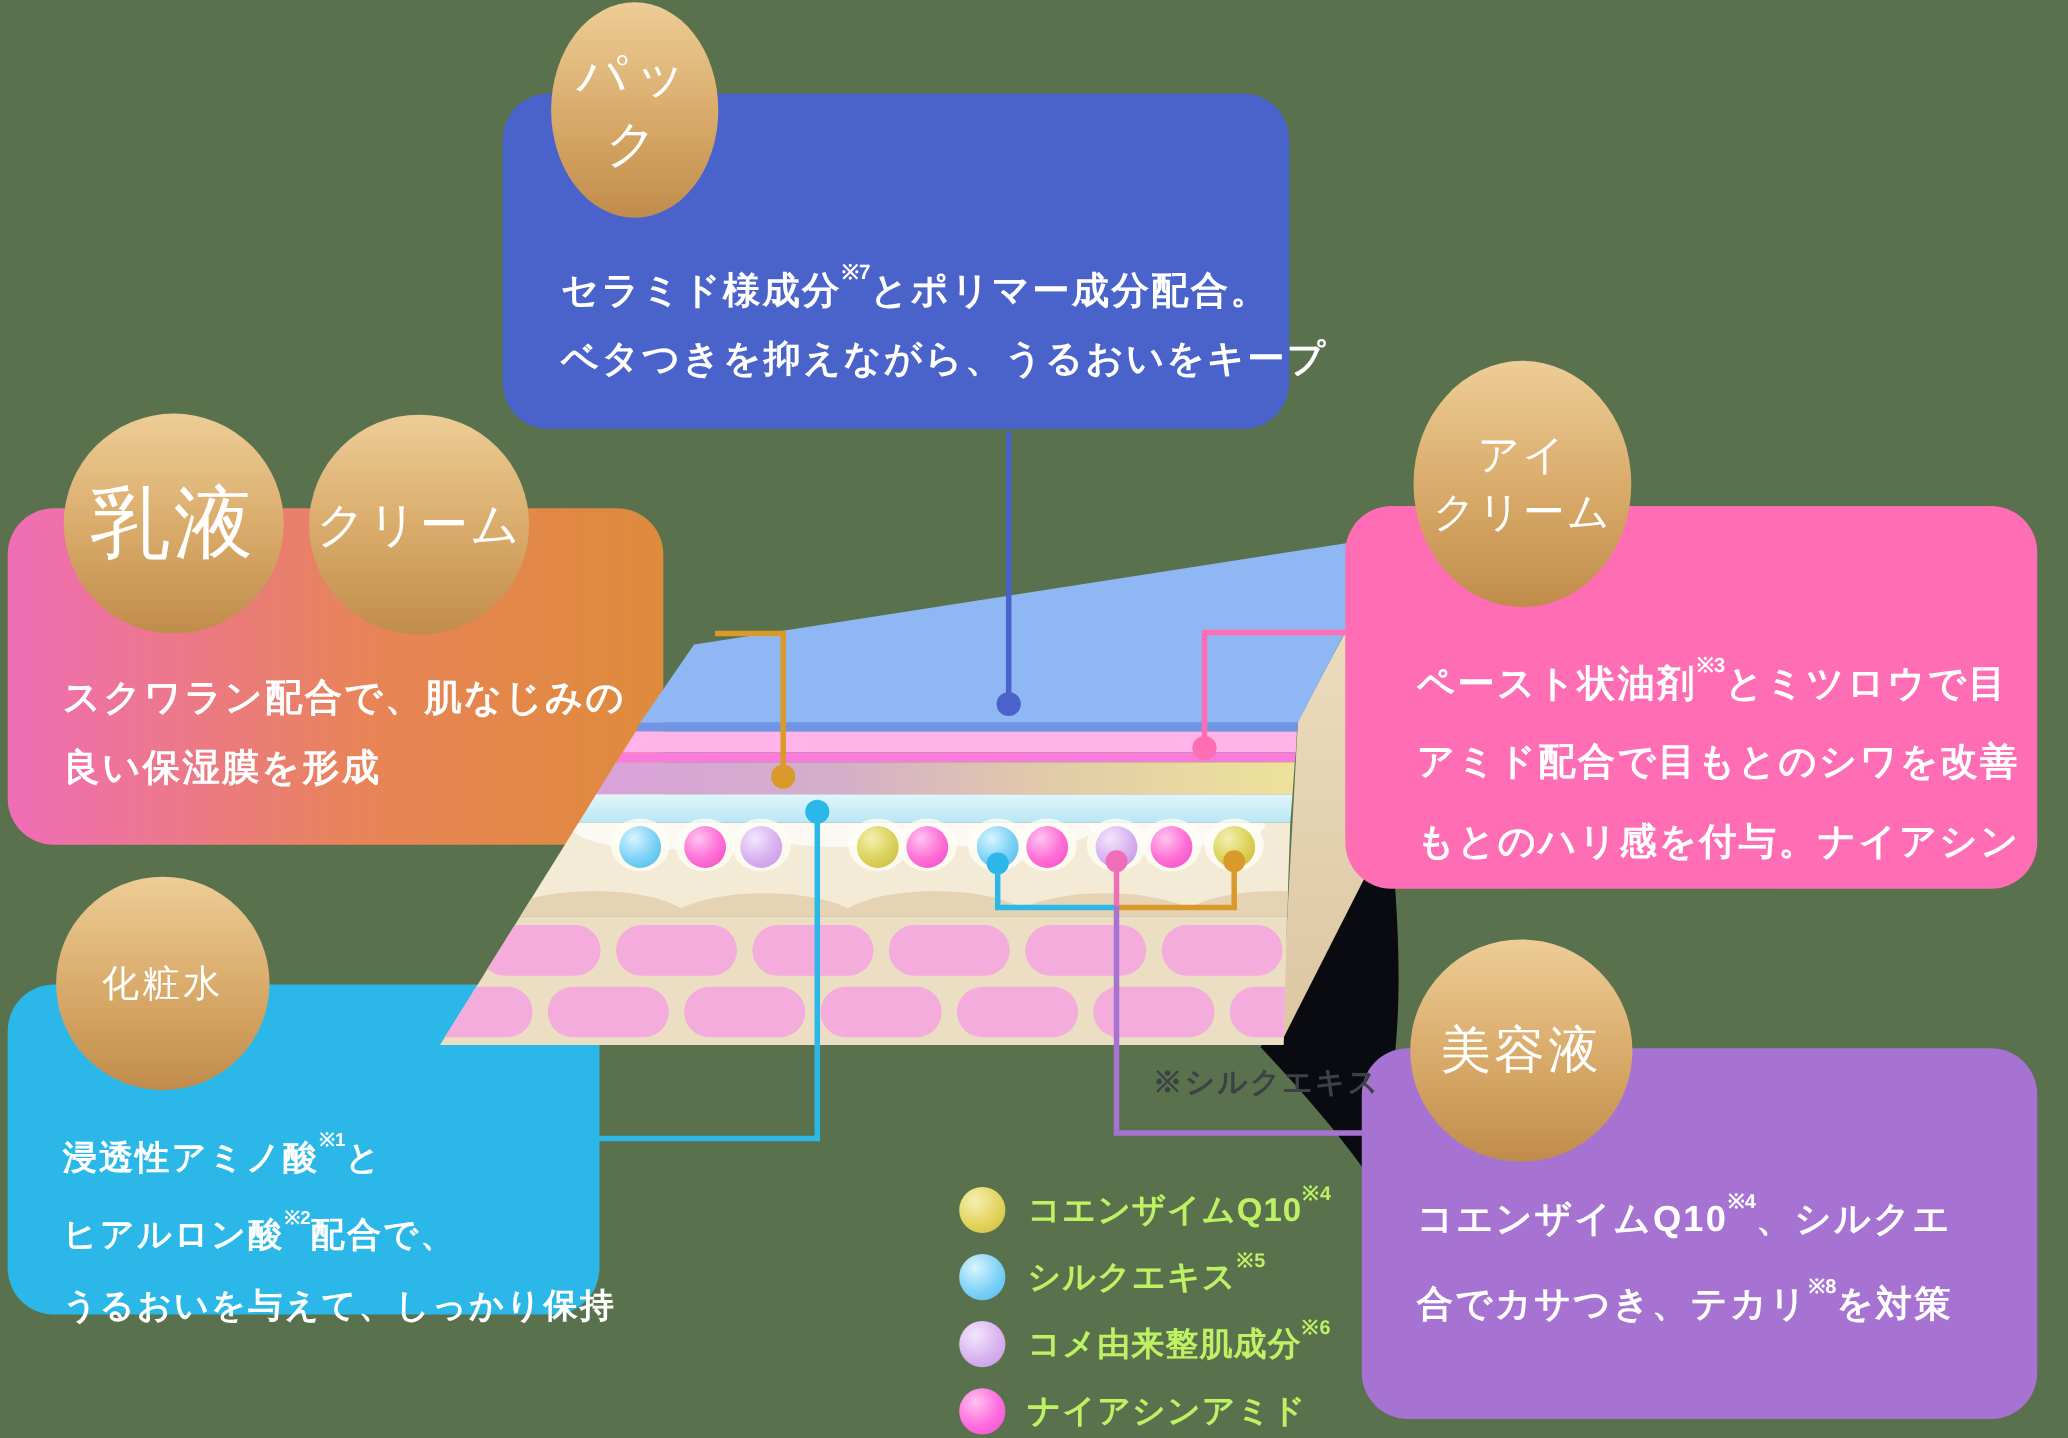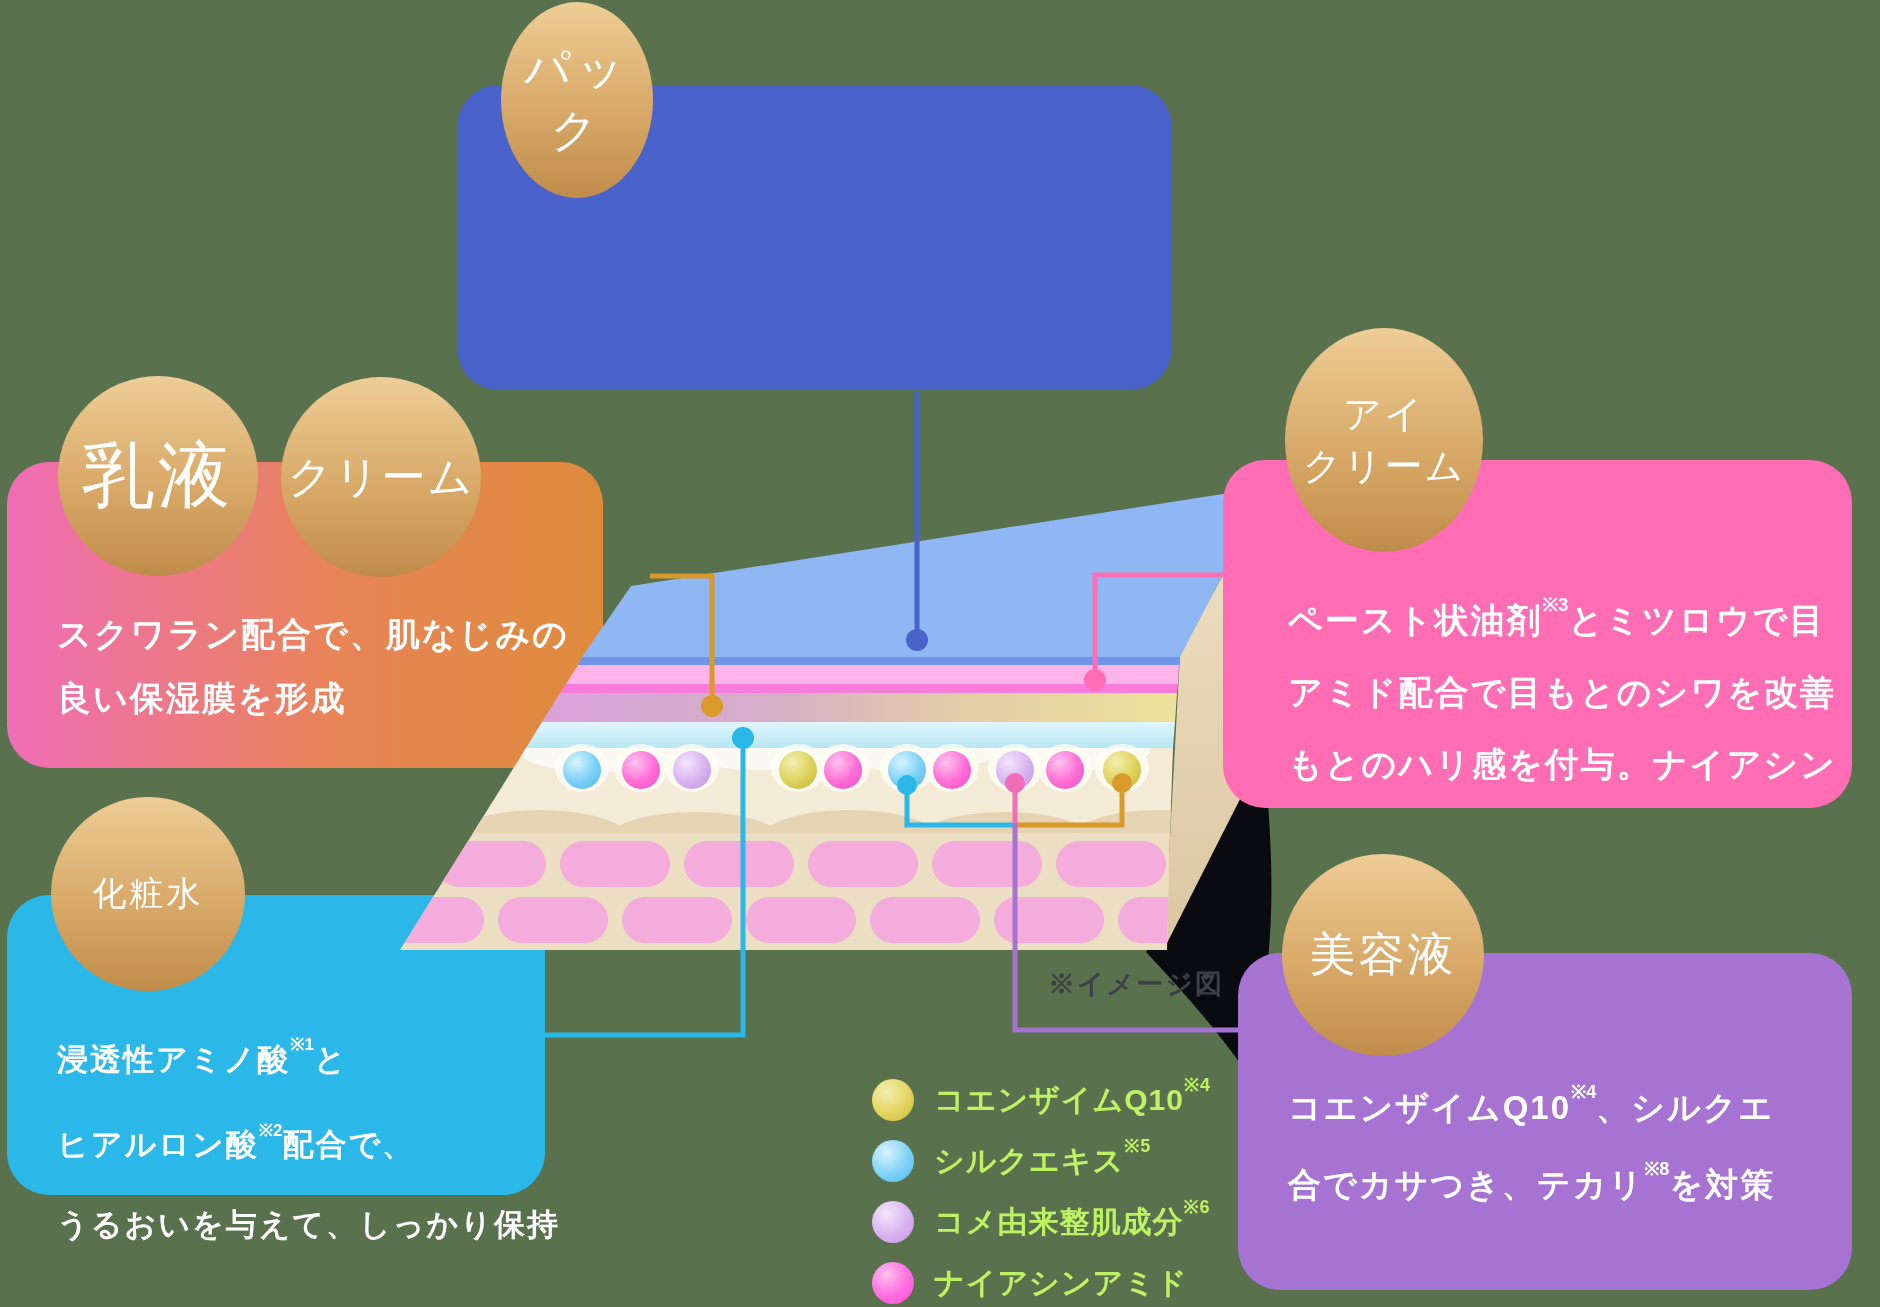--- a/index.html
+++ b/index.html
@@ -12,21 +12,21 @@
   .box-emul{left:7px;top:462px;width:596px;height:306px;background:linear-gradient(90deg,#F06DB7 0%,#E88457 55%,#DE8B3C 100%);}
   .box-eye{left:1223px;top:460px;width:629px;height:348px;background:#FF6DB5;}
   .box-lotion{left:7px;top:895px;width:538px;height:300px;background:#2BB8E8;}
   .box-serum{left:1238px;top:953px;width:614px;height:337px;background:#A673D3;}
   .txt{position:absolute;color:#fff;font-weight:700;letter-spacing:2px;}
   .txt p{margin:0;white-space:nowrap;}
   .txt sup{font-size:.55em;position:relative;top:-.5em;letter-spacing:0;}
   .txt-pack{left:510px;top:226px;font-size:34px;line-height:62px;}
   .txt-emul{left:57px;top:602px;font-size:34px;line-height:64px;}
   .txt-eye{left:1288px;top:578px;font-size:34px;line-height:72px;}
-  .txt-lotion{left:57px;top:1014px;font-size:31px;line-height:79px;}
+  .txt-lotion{left:57px;top:1014px;font-size:31px;line-height:64px;}
   .txt-serum{left:1288px;top:1066px;font-size:33px;line-height:71px;}
   
   .badge{position:absolute;border-radius:50%;display:flex;align-items:center;justify-content:center;
          background:linear-gradient(180deg,#EDCD96 0%,#D8A968 55%,#C08C4B 100%);
          color:#fff;font-family:Liberation Sans, sans-serif;text-align:center;white-space:pre-line;}
   .badge-pack{left:501px;top:2px;width:152px;height:196px;font-size:46px;letter-spacing:6px;}
   .badge-milk{left:58px;top:376px;width:200px;height:200px;font-size:72px;letter-spacing:4px;}
   .badge-cream{left:281px;top:377px;width:200px;height:200px;font-size:44px;letter-spacing:2px;}
   .badge-eye{left:1285px;top:328px;width:198px;height:224px;font-size:38px;line-height:52px;letter-spacing:2px;}
   .badge-lotion{left:51px;top:797px;width:194px;height:194px;font-size:34px;letter-spacing:3px;}
@@ -162,20 +162,24 @@
         <rect x="870" y="897" width="110" height="46" rx="23"></rect>
       <rect x="994" y="897" width="110" height="46" rx="23"></rect>
         <rect x="1118" y="897" width="110" height="46" rx="23"></rect>
     </g>
   </svg>
 
   <div class="box box-pack"></div>
   <div class="box box-eye"></div>
   <div class="box box-serum"></div>
 
+  <div class="txt txt-pack">
+    <p>セラミド様成分<sup>※7</sup>とポリマー成分配合。</p>
+    <p>ベタつきを抑えながら、うるおいをキープ</p>
+  </div>
   <div class="txt txt-emul">
     <p>スクワラン配合で、肌なじみの</p>
     <p>良い保湿膜を形成</p>
   </div>
   <div class="txt txt-eye">
     <p>ペースト状油剤<sup>※3</sup>とミツロウで目</p>
     <p>アミド配合で目もとのシワを改善</p>
     <p>もとのハリ感を付与。ナイアシン</p>
   </div>
   <div class="txt txt-lotion">
@@ -208,21 +212,21 @@
     <circle cx="1015" cy="783" r="10" fill="#F06DB7"></circle>
   </svg>
 
   <div class="badge badge-pack">パック</div>
   <div class="badge badge-milk">乳液</div>
   <div class="badge badge-cream">クリーム</div>
   <div class="badge badge-eye">アイ<br>クリーム</div>
   <div class="badge badge-lotion">化粧水</div>
   <div class="badge badge-serum">美容液</div>
 
-  <div class="note">※イメージ図</div>
+  <div class="note">※シルクエキス</div>
   <div class="legend">
     <div class="legend-row">
       <span class="legend-ball lb-0"></span>
       <span class="legend-label">コエンザイムQ10<sup>※4</sup></span>
     </div>
     <div class="legend-row">
       <span class="legend-ball lb-1"></span>
       <span class="legend-label">シルクエキス<sup>※5</sup></span>
     </div>
     <div class="legend-row">

